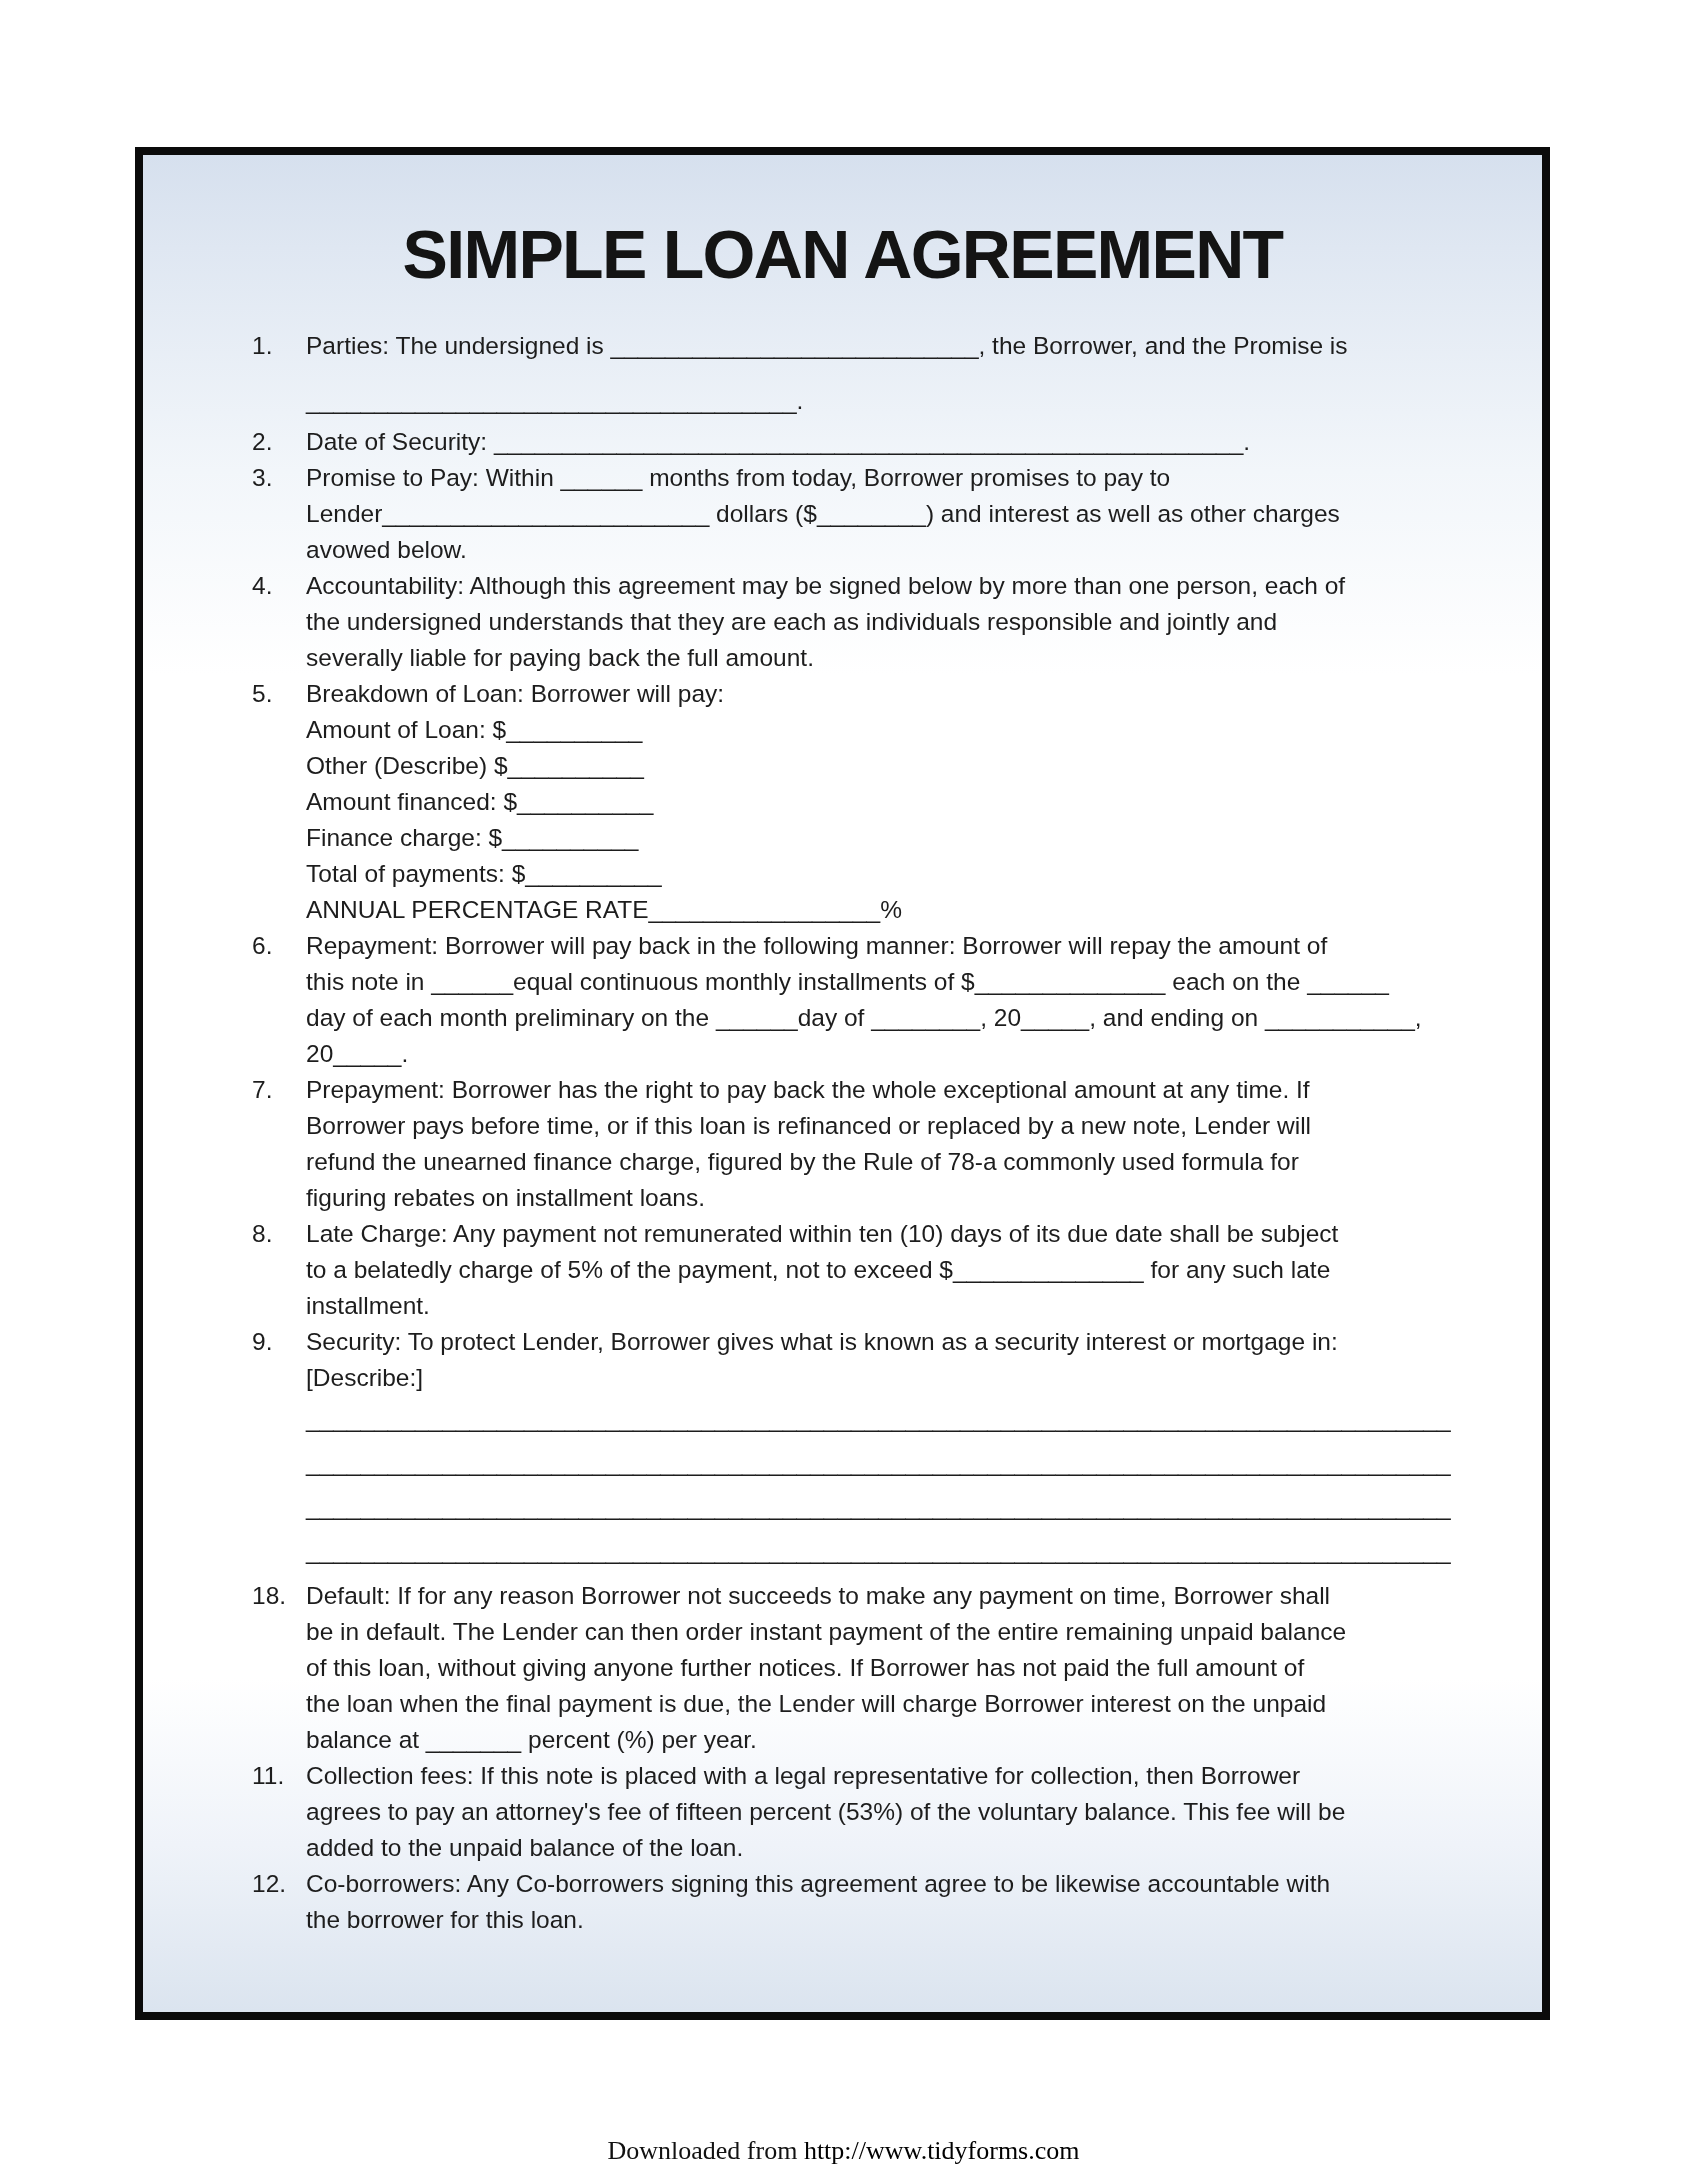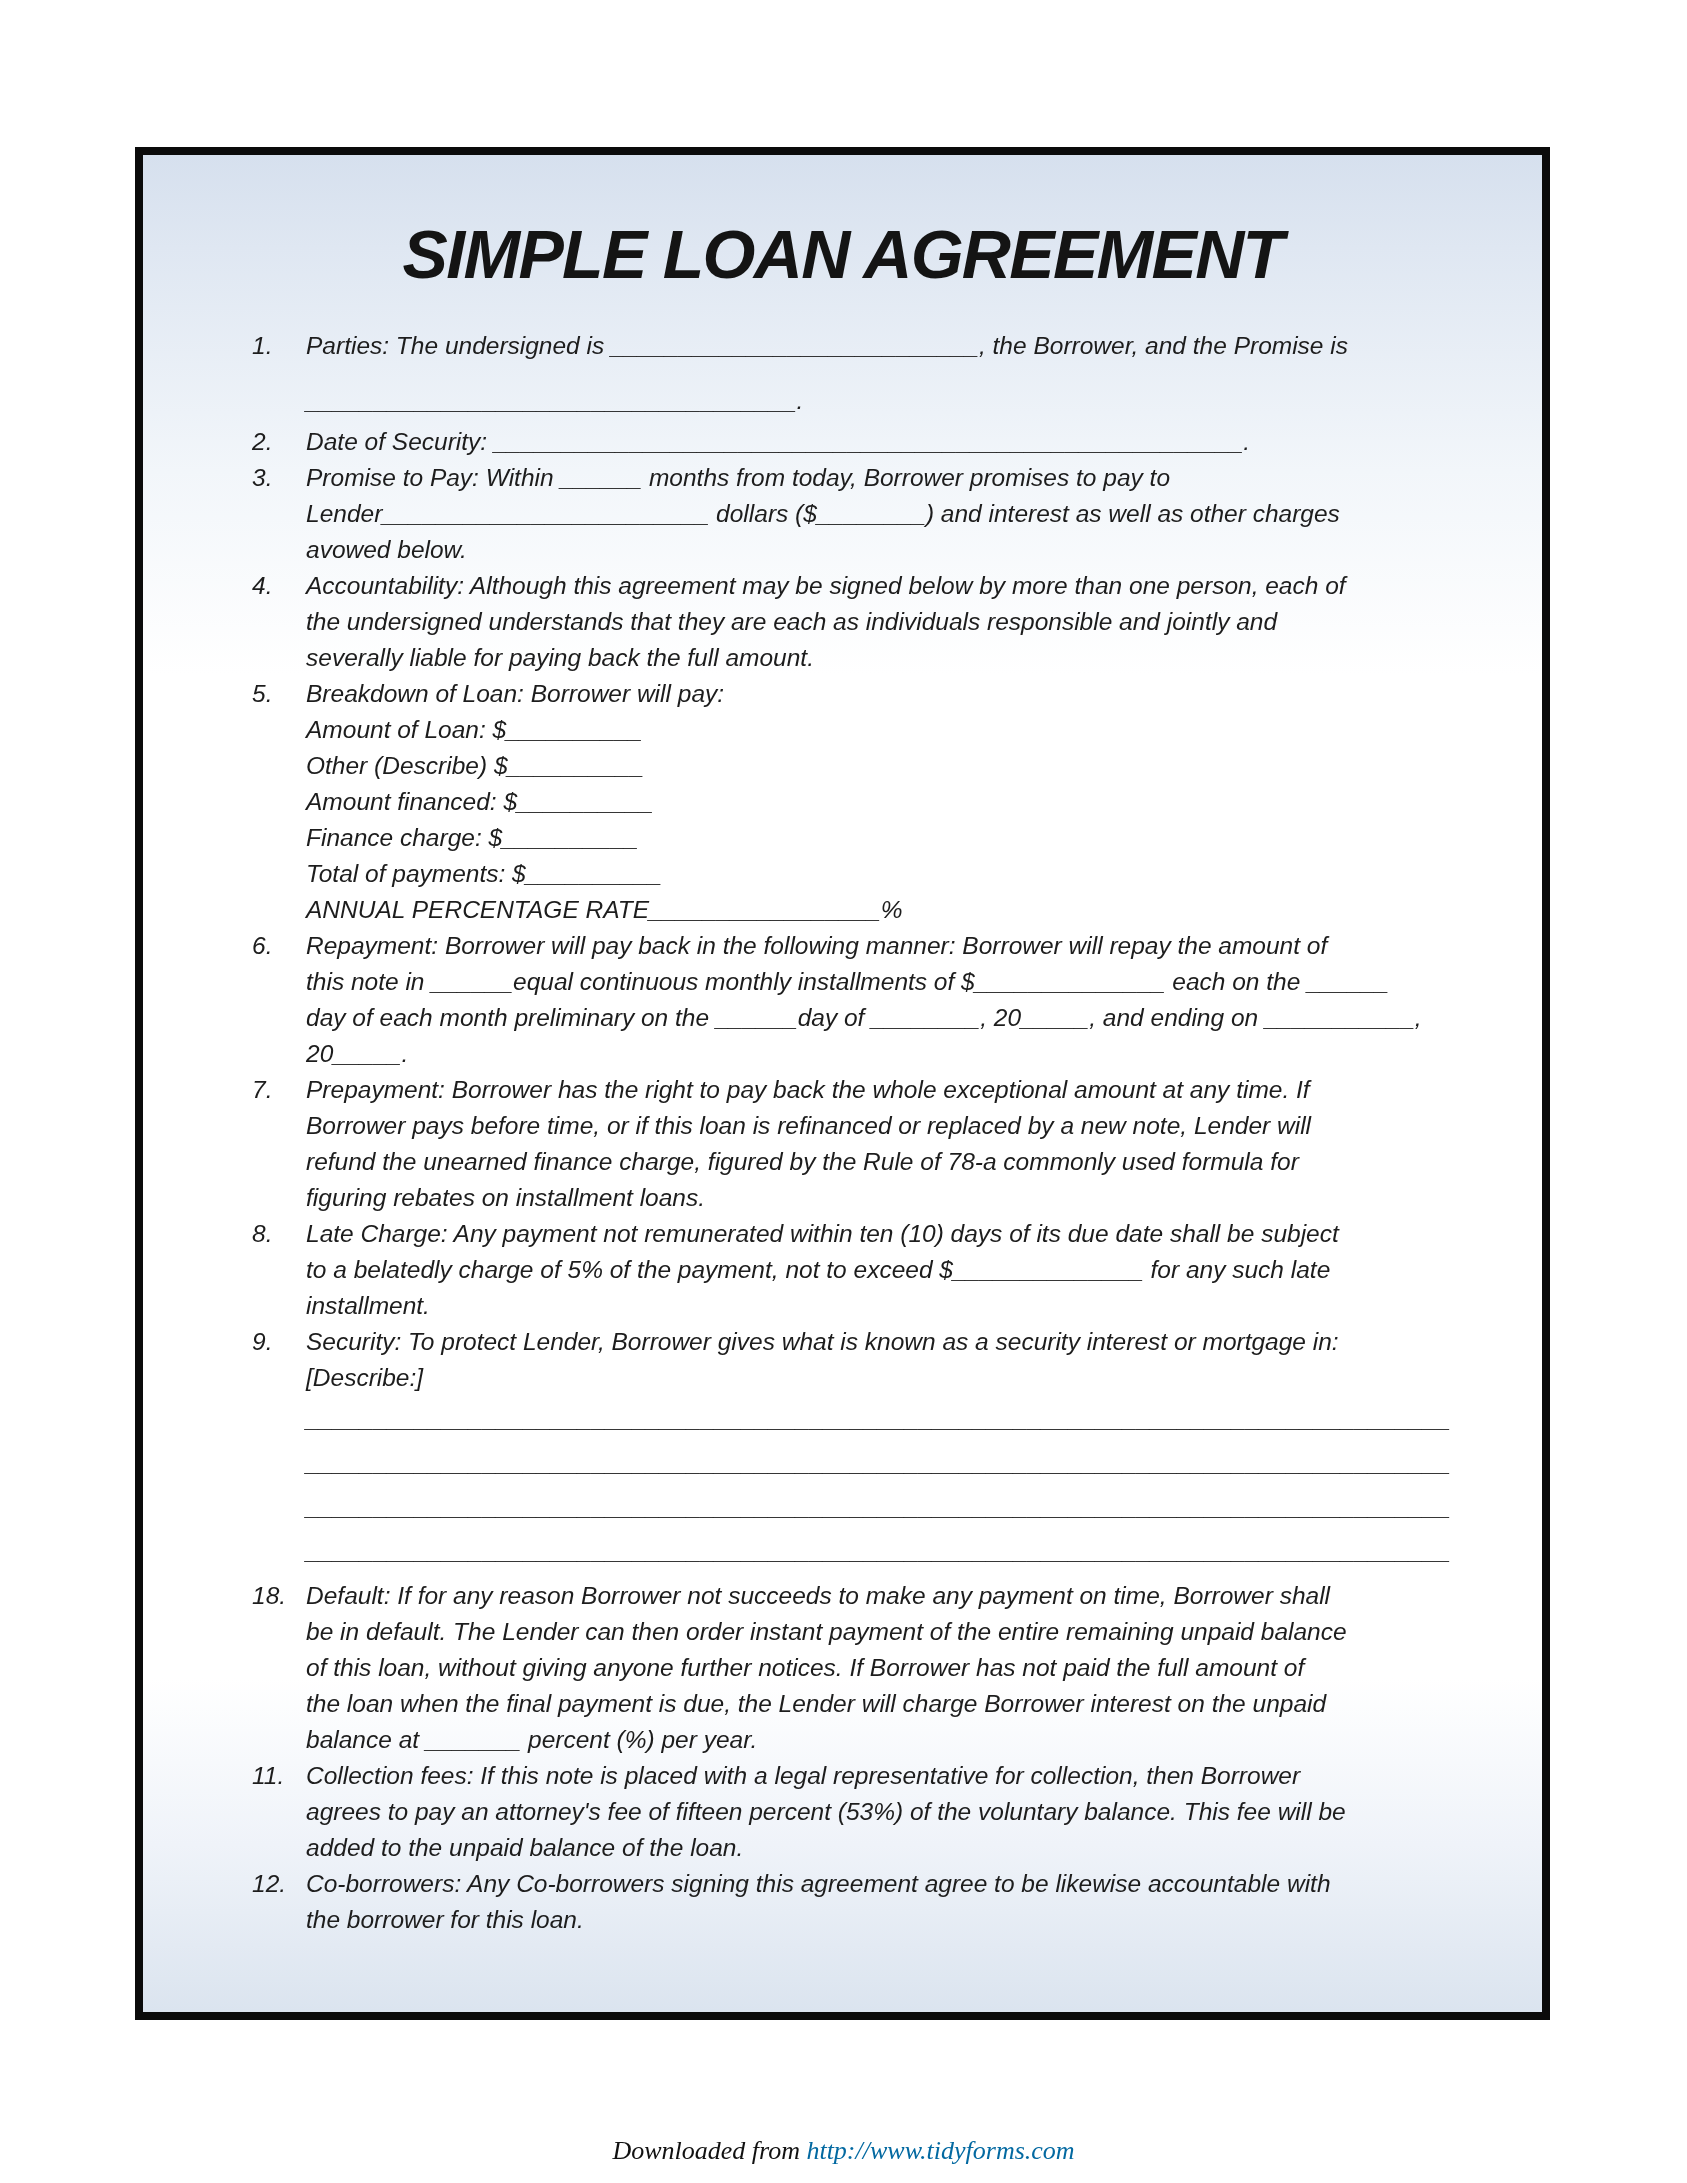--- a/index.html
+++ b/index.html
@@ -7,21 +7,20 @@
     padding: 0;
     background: #ffffff;
     font-family: "Liberation Sans", sans-serif;
   }
   .page {
     position: relative;
     width: 1592px;
     height: 2184px;
     background: #ffffff;
     overflow: hidden;
-    font-style: italic;
   }
   .sheet {
     position: absolute;
     left: 135px;
     top: 147px;
     width: 1415px;
     height: 1873px;
     box-sizing: border-box;
     border: 8.7px solid #0b0b0b;
     background: linear-gradient(180deg,
@@ -79,21 +78,21 @@
     position: absolute;
     top: 2136px;
     left: 0;
     width: 1687px;
     text-align: center;
     font-family: "Liberation Serif", serif;
     font-size: 26px;
     color: #111111;
   }
   .footer-link {
-    color: #0369a1;
+    color: #000000;
     text-decoration: none;
   }
 </style>
 </head>
 <body>
 
 <div class="page">
 
   <div class="sheet">
 

